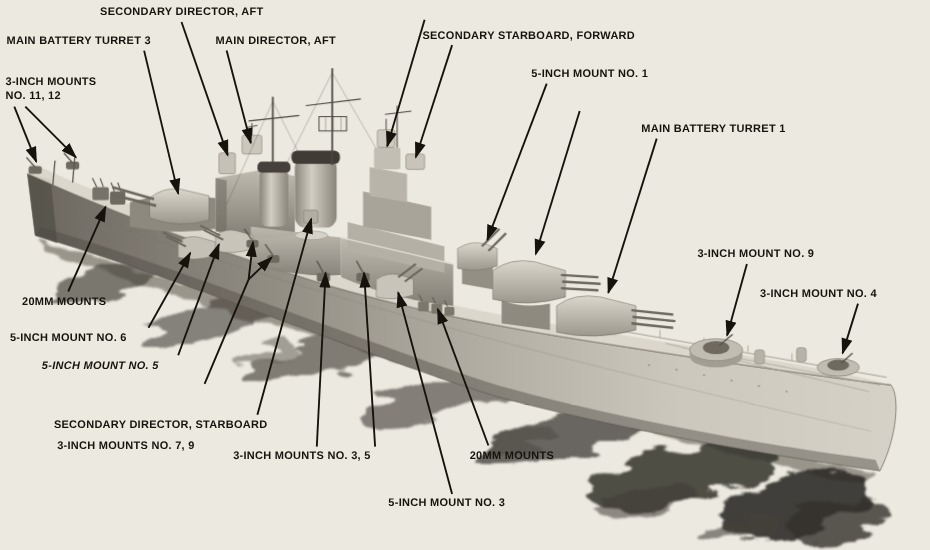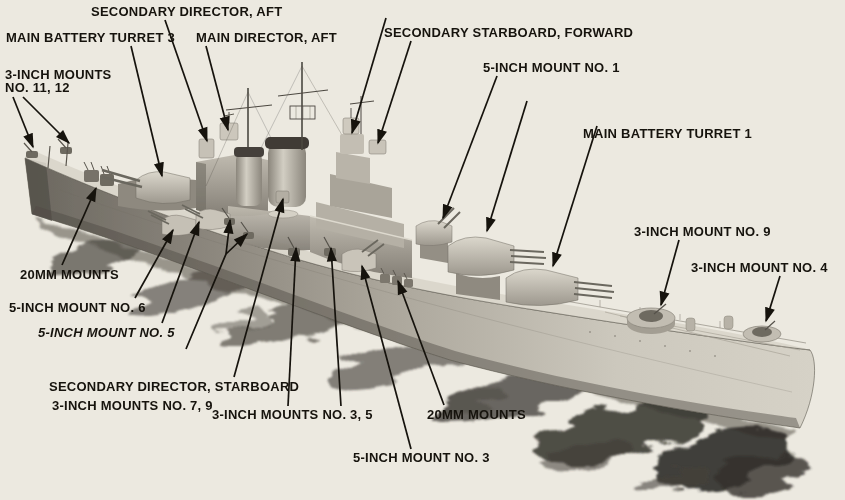--- a/index.html
+++ b/index.html
@@ -1,21 +1,21 @@
 <!DOCTYPE html>
 <html><head>
 <meta charset="utf-8">
 <style>
   html,body{margin:0;padding:0;}
   body{width:845px;height:500px;overflow:hidden;background:#ece9e0;}
   .stage{position:relative;width:845px;height:500px;background:#ece9e0;
          font-family:"Liberation Sans",sans-serif;}
   svg.layer{position:absolute;left:0;top:0;pointer-events:none;}
   #labels{position:absolute;left:0;top:0;width:845px;height:500px;pointer-events:none;}
-  .label{position:absolute;font-weight:700;font-size:13px;line-height:13px;
+  .label{position:absolute;font-weight:700;font-size:10px;line-height:13px;
          letter-spacing:.25px;color:#16130d;white-space:nowrap;}
   #arrows polyline{fill:none;stroke:#16130d;stroke-width:1.7px;}
 </style>
 </head>
 <body>
 
 <div class="stage">
 
   <svg class="layer" width="845" height="500" viewBox="0 0 845 500">
     <defs>
@@ -249,21 +249,21 @@
       <div class="label" style="left: 384px; top: 26px;">
         <div>SECONDARY STARBOARD, FORWARD</div>
       </div>
       <div class="label" style="left: 5px; top: 68px;">
         <div>3-INCH MOUNTS</div>
         <div>NO. 11, 12</div>
       </div>
       <div class="label" style="left: 483px; top: 61px;">
         <div>5-INCH MOUNT NO. 1</div>
       </div>
-      <div class="label" style="left: 583px; top: 111px; margin-top: 16px;">
+      <div class="label" style="left: 583px; top: 111px;">
         <div>MAIN BATTERY TURRET 1</div>
       </div>
       <div class="label" style="left: 634px; top: 225px;">
         <div>3-INCH MOUNT NO. 9</div>
       </div>
       <div class="label" style="left: 691px; top: 261px;">
         <div>3-INCH MOUNT NO. 4</div>
       </div>
       <div class="label" style="left: 20px; top: 268px;">
         <div>20MM MOUNTS</div>

